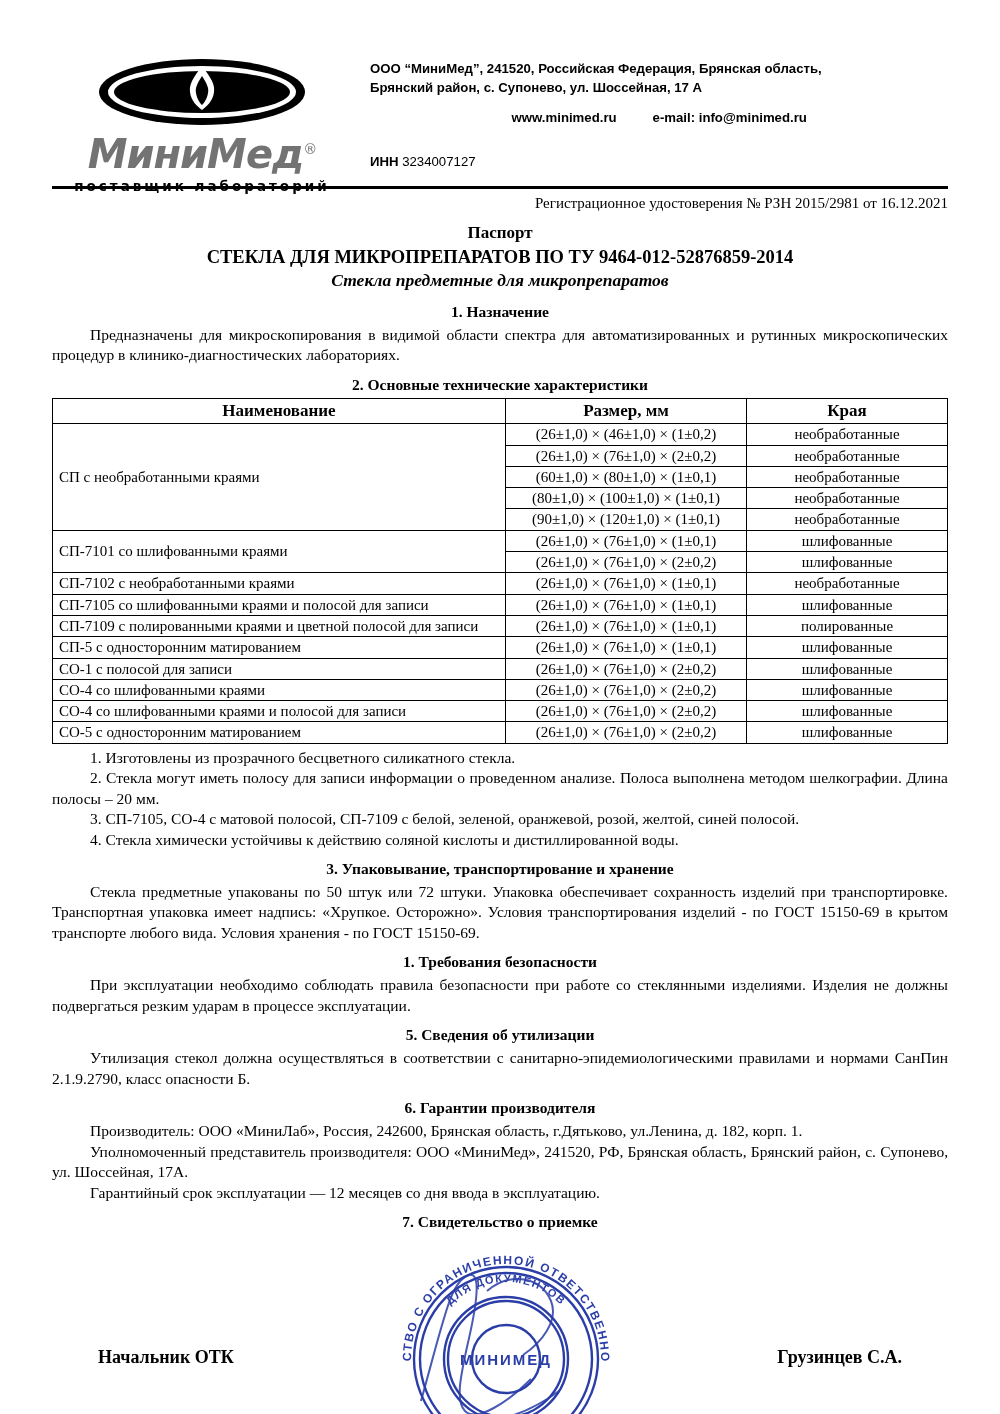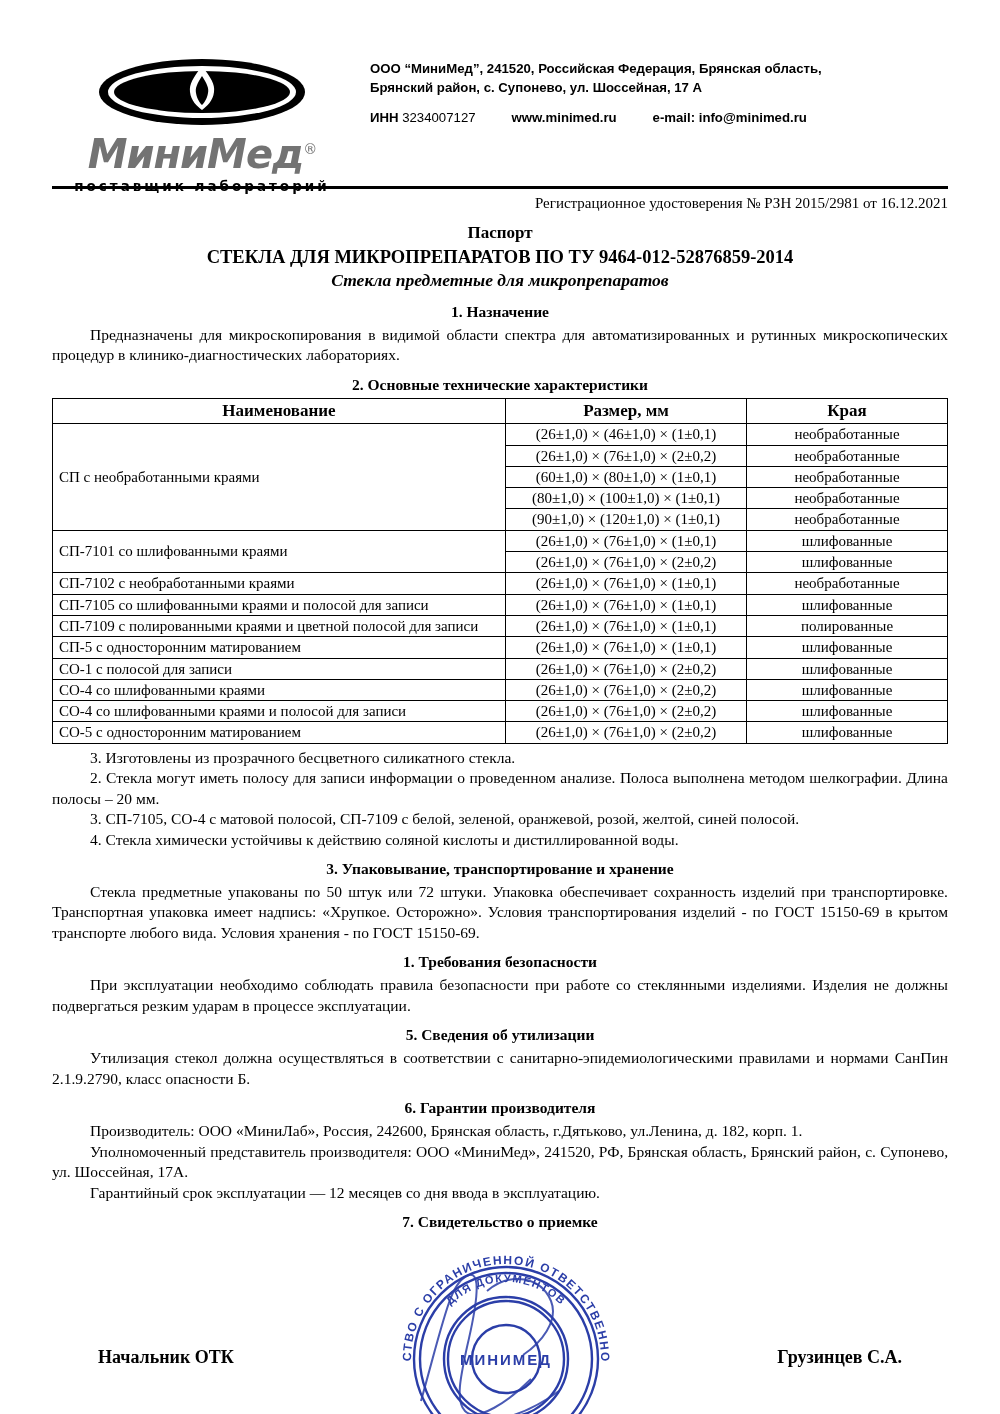--- a/index.html
+++ b/index.html
@@ -81,21 +81,21 @@
     line-height: 1.42;
   }
   .company-block .grp { margin-bottom: 12px; }
   .company-block .grp:last-child { margin-bottom: 0; }
   .contacts-row {
     display: flex;
     gap: 36px;
     margin-top: 12px;
   }
   .contacts-row span { white-space: nowrap; }
-  .inn { font-weight: bold; }
+  .inn { font-weight: bold; margin-top: 44px; }
   .inn .num { font-weight: normal; }
 
   .header-rule {
     border: none;
     border-top: 3px solid #000;
     margin: 4px 0 6px 0;
   }
 
   .reg-line {
     text-align: right;
@@ -248,21 +248,21 @@
     <thead>
       <tr>
         <th>Наименование</th>
         <th>Размер, мм</th>
         <th>Края</th>
       </tr>
     </thead>
     <tbody>
       <tr>
         <td class="name" rowspan="5">СП с необработанными краями</td>
-        <td class="size">(26±1,0) × (46±1,0) × (1±0,1)</td>
+        <td class="size">(26±1,0) × (46±1,0) × (1±0,2)</td>
         <td class="edge">необработанные</td>
       </tr>
       <tr>
         <td class="size">(26±1,0) × (76±1,0) × (2±0,2)</td>
         <td class="edge">необработанные</td>
       </tr>
       <tr>
         <td class="size">(60±1,0) × (80±1,0) × (1±0,1)</td>
         <td class="edge">необработанные</td>
       </tr>
@@ -322,21 +322,21 @@
       </tr>
       <tr>
         <td class="name">СО-5 с односторонним матированием</td>
         <td class="size">(26±1,0) × (76±1,0) × (2±0,2)</td>
         <td class="edge">шлифованные</td>
       </tr>
     </tbody>
   </table>
 
   <ol class="notes">
-    <li>3.   Изготовлены из прозрачного бесцветного силикатного стекла.</li>
+    <li>1.   Изготовлены из прозрачного бесцветного силикатного стекла.</li>
     <li>2.   Стекла могут иметь полосу для записи информации о проведенном анализе. Полоса выполнена методом шелкографии. Длина полосы – 20 мм.</li>
     <li>3.   СП-7105, СО-4 с матовой полосой, СП-7109 с белой, зеленой, оранжевой, розой, желтой, синей полосой.</li>
     <li>4.   Стекла химически устойчивы к действию соляной кислоты и дистиллированной воды.</li>
   </ol>
 
   <h2 class="section">3.  Упаковывание, транспортирование и хранение</h2>
   <p class="para">Стекла предметные упакованы по 50 штук или 72 штуки. Упаковка обеспечивает сохранность изделий при транспортировке. Транспортная упаковка имеет надпись: «Хрупкое. Осторожно». Условия транспортирования изделий - по ГОСТ 15150-69 в крытом транспорте любого вида. Условия хранения -  по  ГОСТ 15150-69.</p>
 
   <h2 class="section">1.  Требования безопасности</h2>
   <p class="para">При эксплуатации необходимо соблюдать правила безопасности при работе со стеклянными изделиями. Изделия не должны подвергаться резким ударам в процессе эксплуатации.</p>

